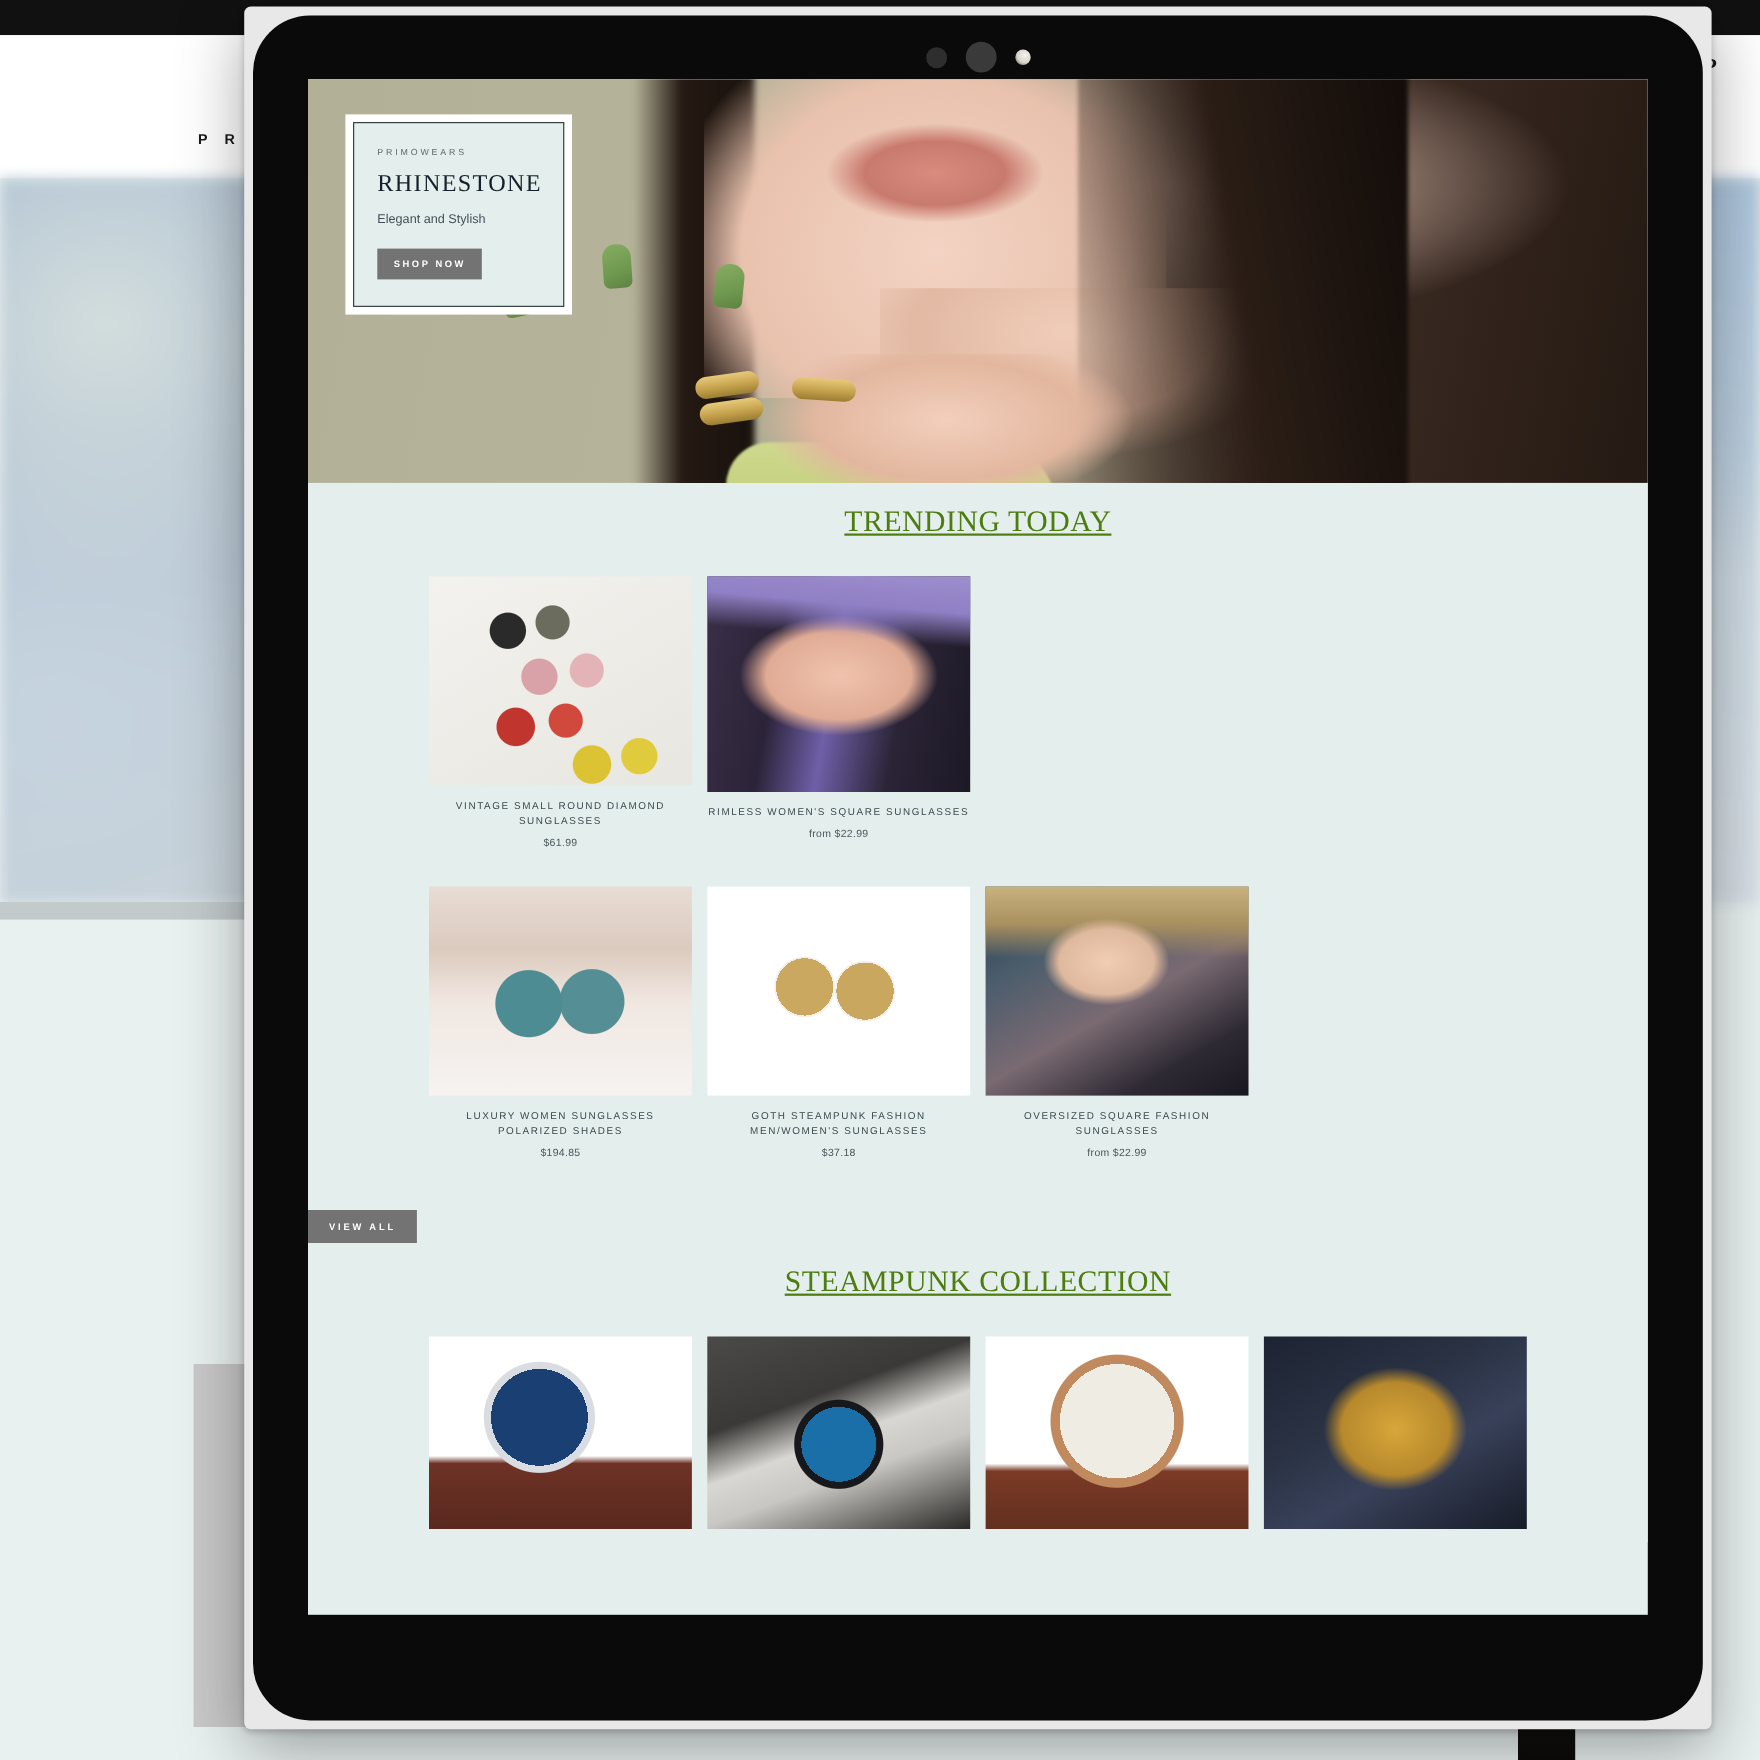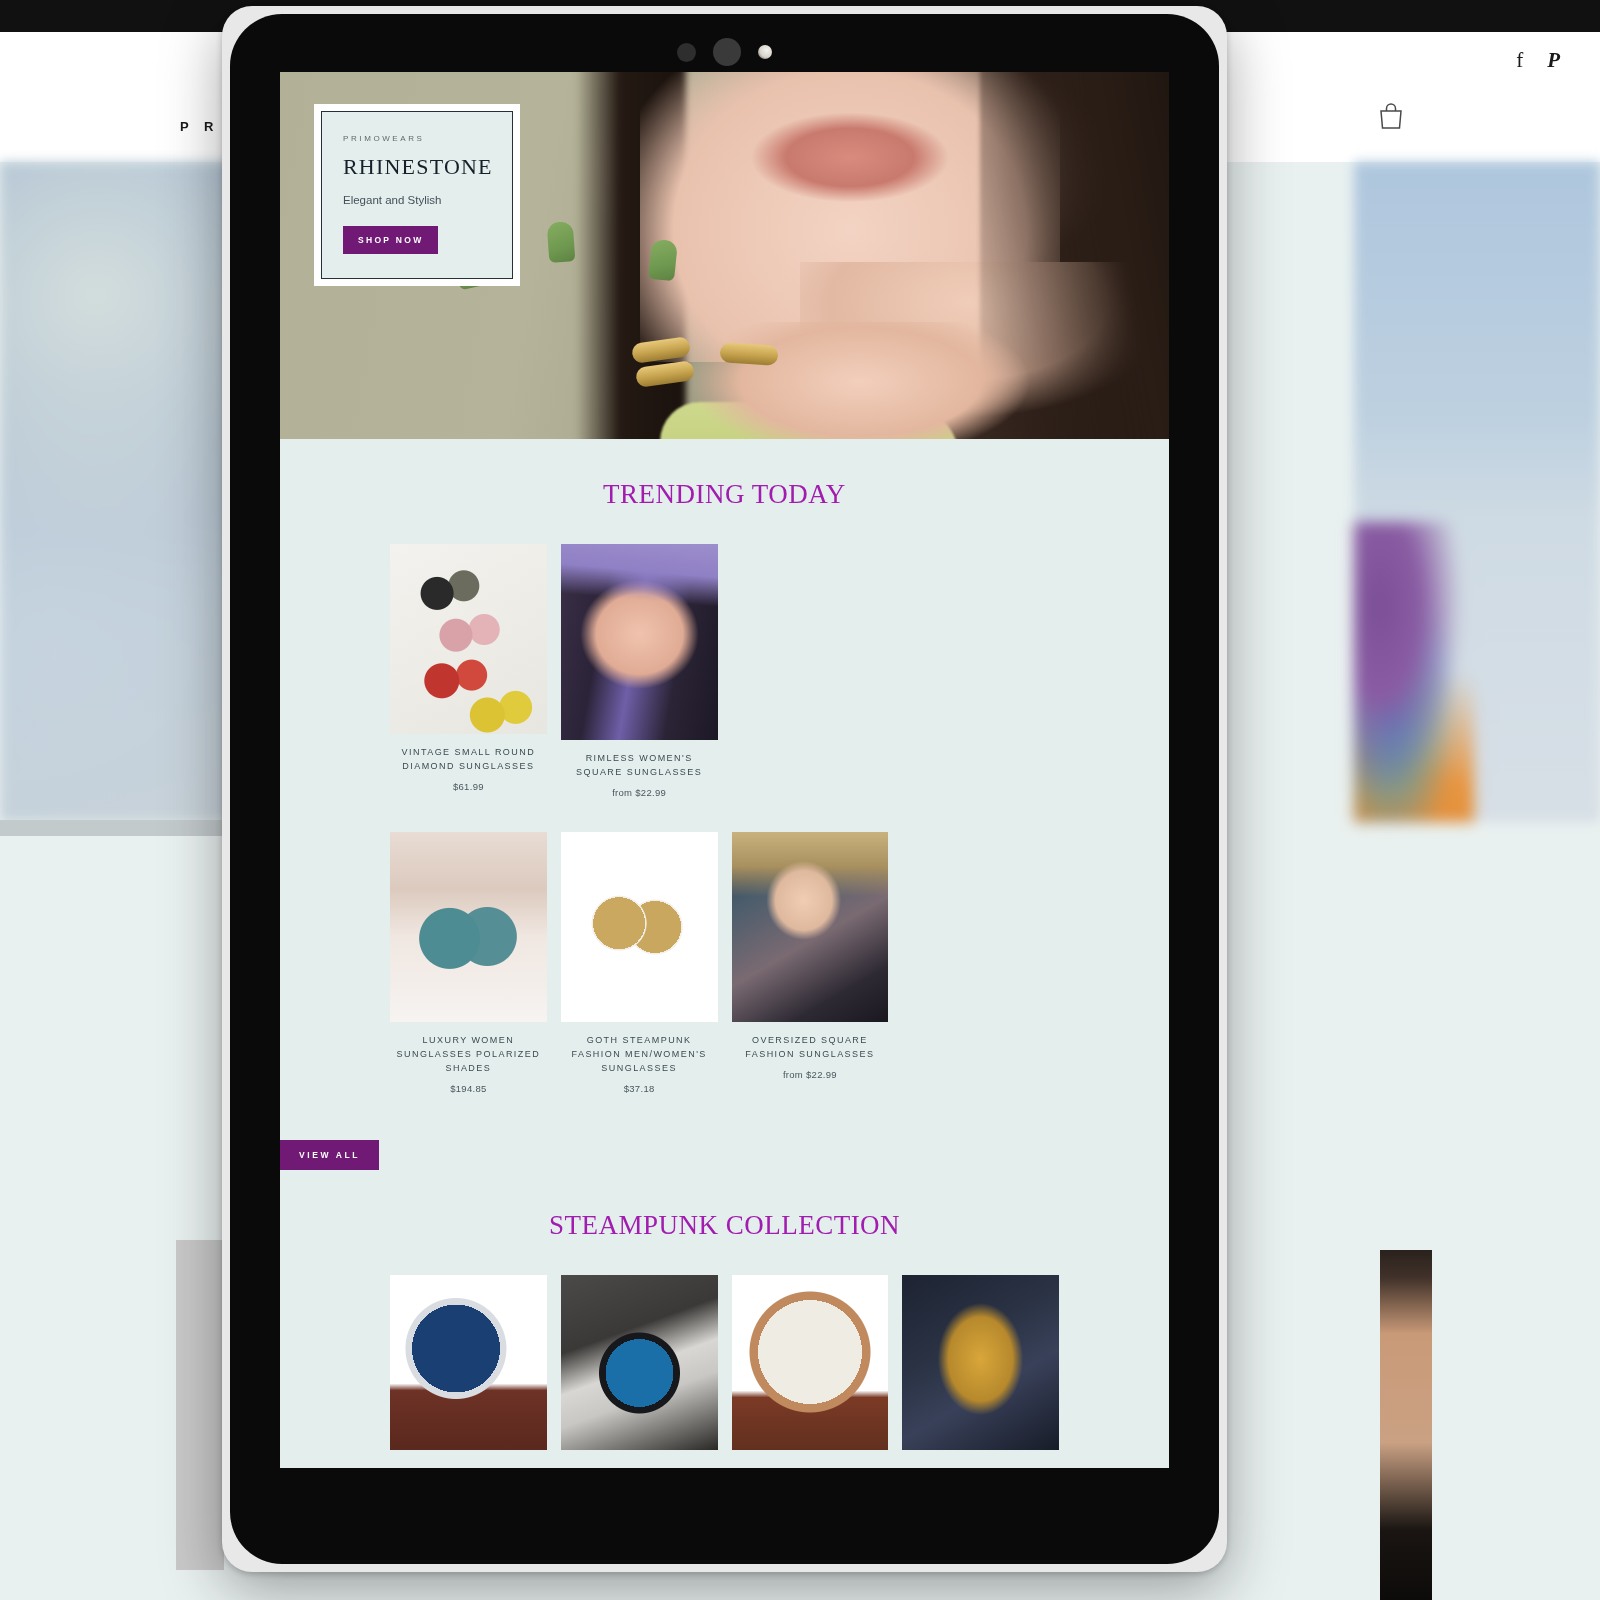--- a/index.html
+++ b/index.html
@@ -117,24 +117,24 @@
     width: 52px; height: 350px;
     background:
       linear-gradient(180deg, #2a211c 0%, #41322a 8%, #c99a78 24%, #caa183 55%, #1a1512 80%, #0d0b0a 100%);
   }
 
   
   .tablet {
     position: absolute;
     left: 222px;
     top: 6px;
-    width: 1005px;
+    width: 1334px;
     height: 1566px;
     background: #e8e8e8;
-    border-radius: 30px;
+    border-radius: 6px;
     box-shadow: 0 18px 60px rgba(0,0,0,0.35), 0 2px 6px rgba(0,0,0,0.2);
     padding: 8px;
   }
   .tablet-bezel {
     width: 100%;
     height: 100%;
     background: #0a0a0a;
     border-radius: 52px;
     padding: 58px 50px 96px 50px;
     position: relative;
@@ -257,40 +257,41 @@
     color: #16202a;
     margin-bottom: 14px;
   }
   .promo-sub {
     font-size: 11.5px;
     color: #44505a;
     margin-bottom: 20px;
   }
   .btn-dark {
     display: inline-block;
-    background: #701a75;
+    background: #737373;
     color: #ffffff;
     font-size: 8.5px;
     letter-spacing: 2.3px;
     padding: 9px 15px;
     font-weight: 700;
   }
 
   .section {
     padding: 0 0 0 0;
     background: #e3eeed;
   }
   .section-title {
     text-align: center;
     font-family: "Liberation Serif", serif;
     font-size: 27px;
     letter-spacing: 0.5px;
-    color: #a21caf;
-    padding: 40px 0 34px 0;
+    color: #4d7c0f;
+    padding: 20px 0 34px 0;
     font-weight: 400;
+    text-decoration: underline;
   }
   .grid {
     display: grid;
     grid-template-columns: repeat(4, 1fr);
     column-gap: 14px;
     padding: 0 110px;
     align-items: start;
   }
   .card { text-align: center; }
   .card-img {

